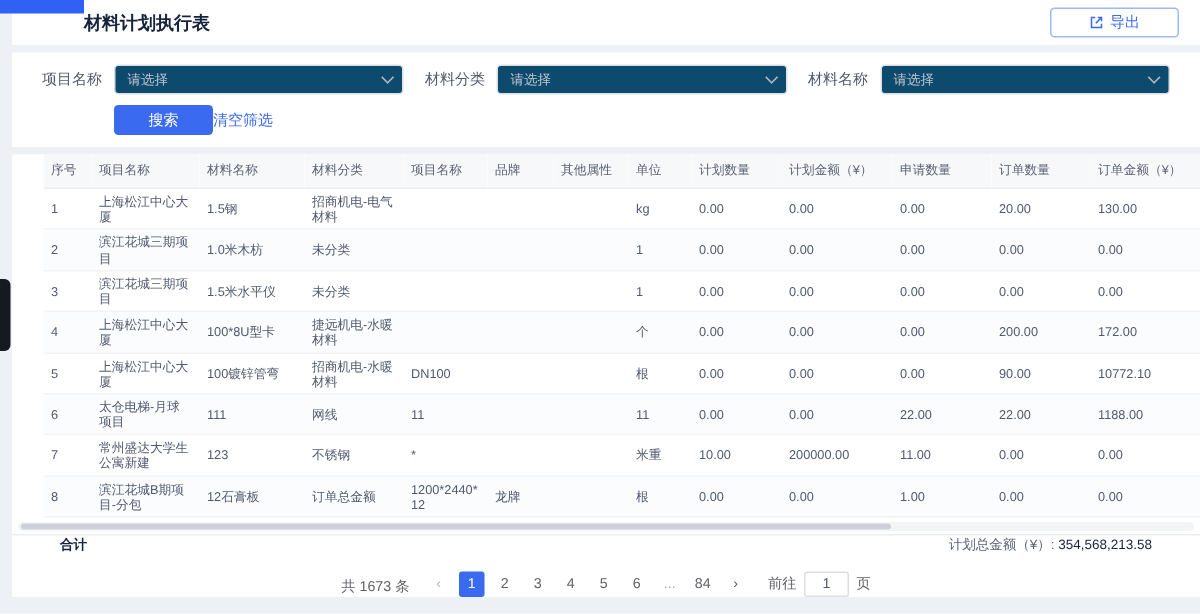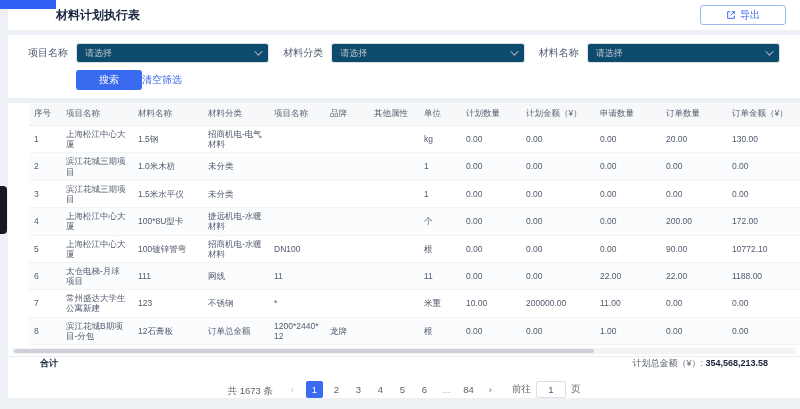--- a/index.html
+++ b/index.html
@@ -33,21 +33,21 @@
   tbody td { font-size:8.5px; color:#515a6e; padding:3px 5px; border-bottom:1px solid #f2f3f5; word-break:break-all; line-height:1.2; }
   tbody tr:nth-child(even) { background:#fbfcfd; }
 
   .hscroll { flex:none; height:6px; margin:2px 4px; background:#f3f4f6; border-radius:4px; position:relative; cursor:pointer; }
   .hscroll .thumb { position:absolute; left:2px; top:1px; height:4px; width:74%; background:#cdd0d6; border-radius:3px; }
 
   .summary { flex:none; display:flex; align-items:flex-start; height:18px; border-top:1px solid #ebedf0; padding:0 32px; background:#fff; font-size:9px; }
   .summary .sum-label { font-weight:bold; color:#17233d; }
   .sum-items { margin-left:auto; display:flex; gap:26px; }
   .sum-item .lab { color:#5c6273; }
-  .sum-item .val { font-weight:bold; color:#17233d;margin-top:40px; }
+  .sum-item .val { font-weight:normal; color:#17233d;margin-top:40px; }
 
   .pagination { flex:none; height:24px; display:flex; align-items:flex-end; justify-content:center; gap:5px; font-size:9.5px; color:#606266; }
   .pg-total { margin-right:6px; }
   .pages { display:flex; gap:5px; }
   .pg-btn { min-width:17px; height:17px; display:flex; align-items:center; justify-content:center; border-radius:2px; background:#fff; cursor:pointer; padding:0 2px; }
   .pg-btn.active { background:#3a6af0; color:#fff; cursor:default; }
   .pg-btn.pg-ellipsis { cursor:default; color:#a8abb2; }
   .pg-arrow { color:#b4b7bd; }
   [data-name="next-page-button"] { color:#606266; }
   .goto { display:flex; align-items:center; gap:5px; margin-left:8px; }

